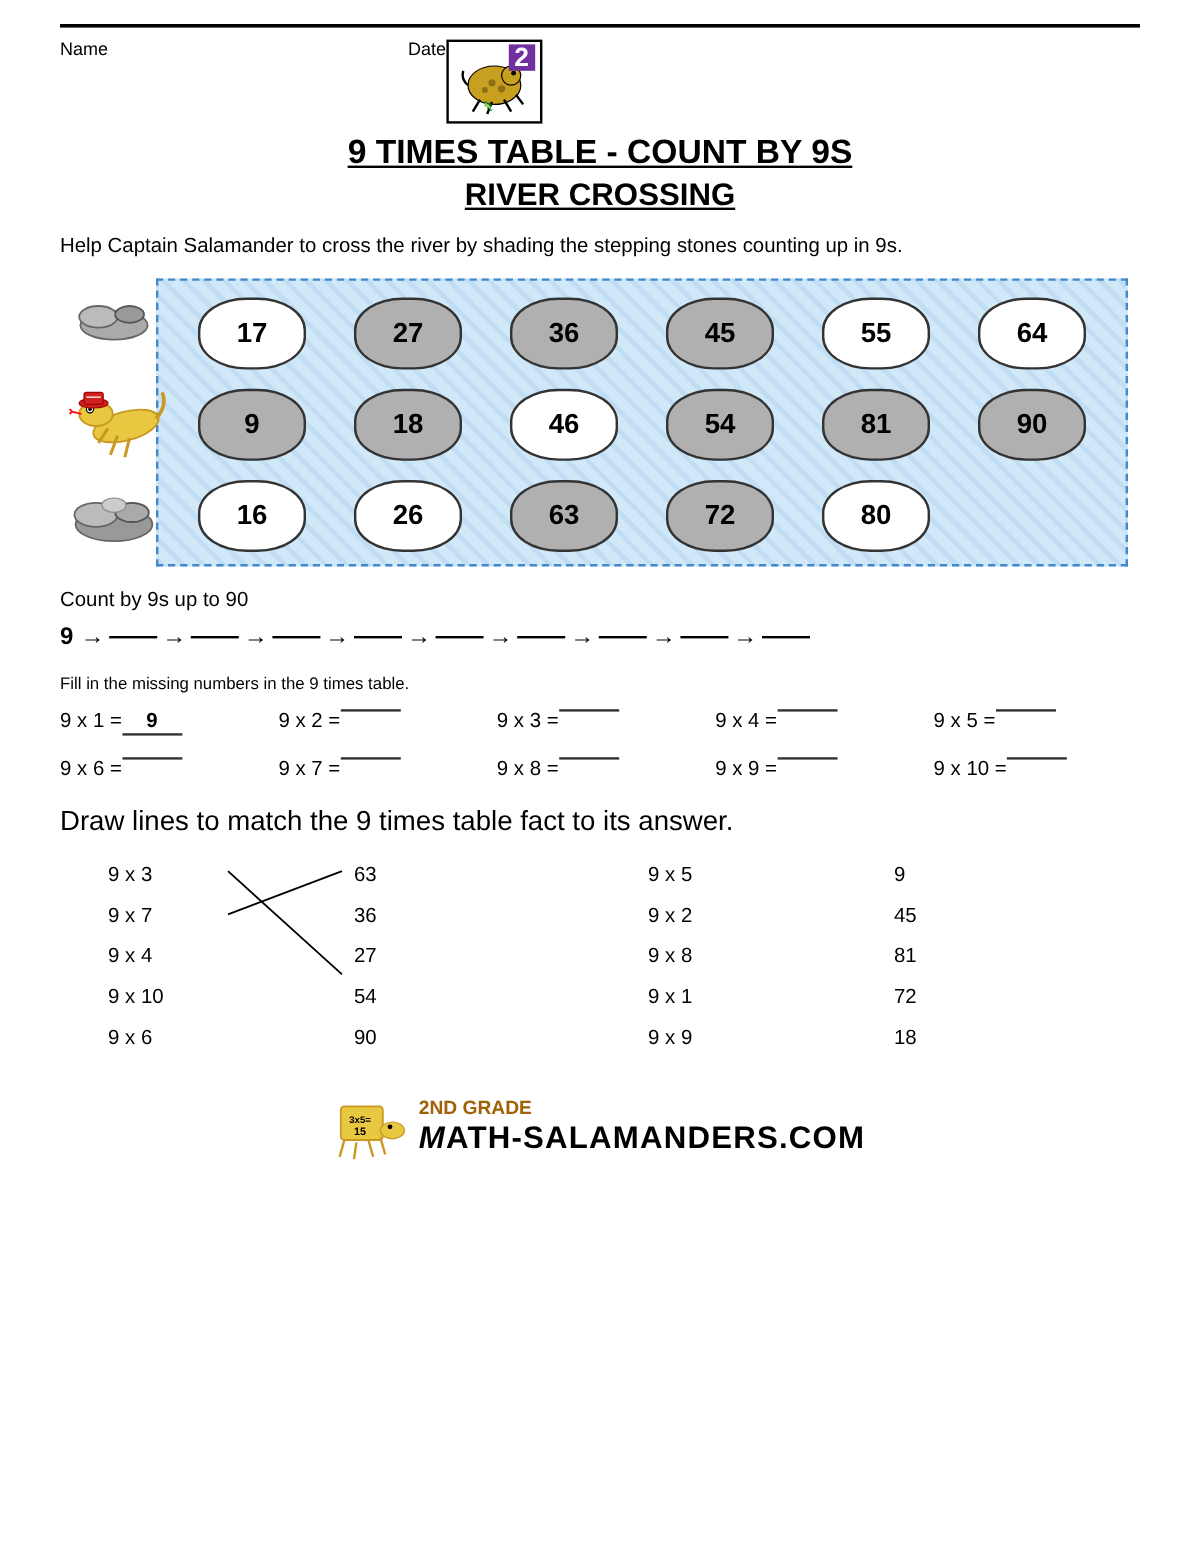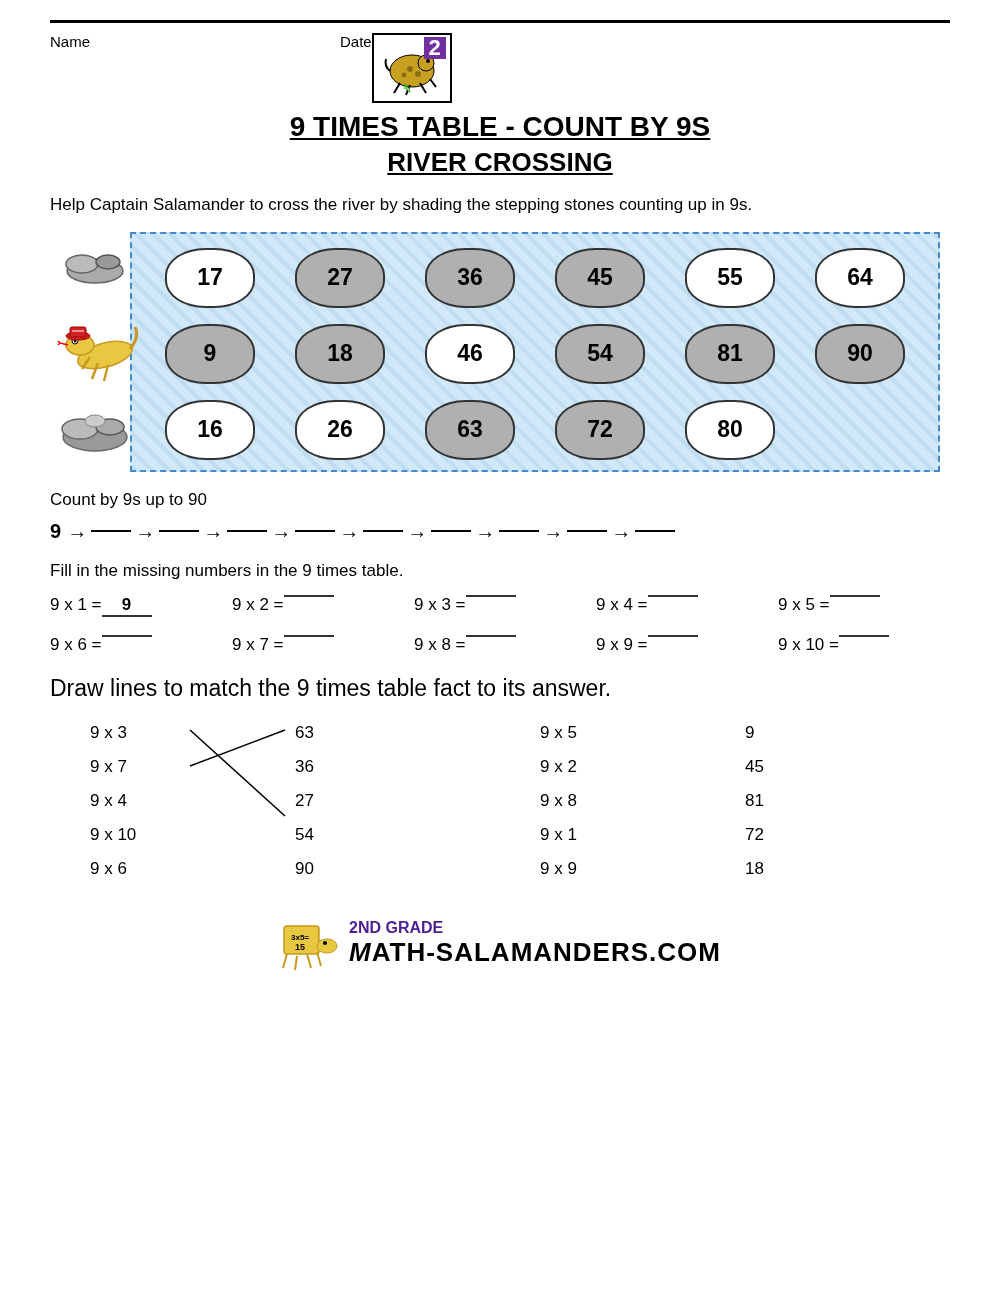--- a/index.html
+++ b/index.html
@@ -169,21 +169,21 @@
       margin: 0 2px;
     }
     .blank-line {
       display: inline-block;
       width: 40px;
       border-bottom: 2px solid #000;
       margin: 0 2px;
     }
     
     .fill-instructions {
-      font-size: 17px;
+      font-size: 14px;
       margin-bottom: 14px;
     }
     .times-table-grid {
       display: grid;
       grid-template-columns: repeat(5, 1fr);
       gap: 18px 10px;
       margin-bottom: 20px;
       font-size: 17px;
     }
     .tt-cell {
@@ -227,21 +227,21 @@
       justify-content: center;
       gap: 10px;
     }
     .footer-text {
       font-size: 24px;
       font-weight: bold;
     }
     .footer-sub {
       font-size: 14px;
       font-weight: bold;
-      color: #4c1d95;
+      color: #a16207;
     }
     hr.top-line {
       border: none;
       border-top: 3px solid #000;
       margin-bottom: 10px;
     }
   </style>
 </head>
 <body>
 

